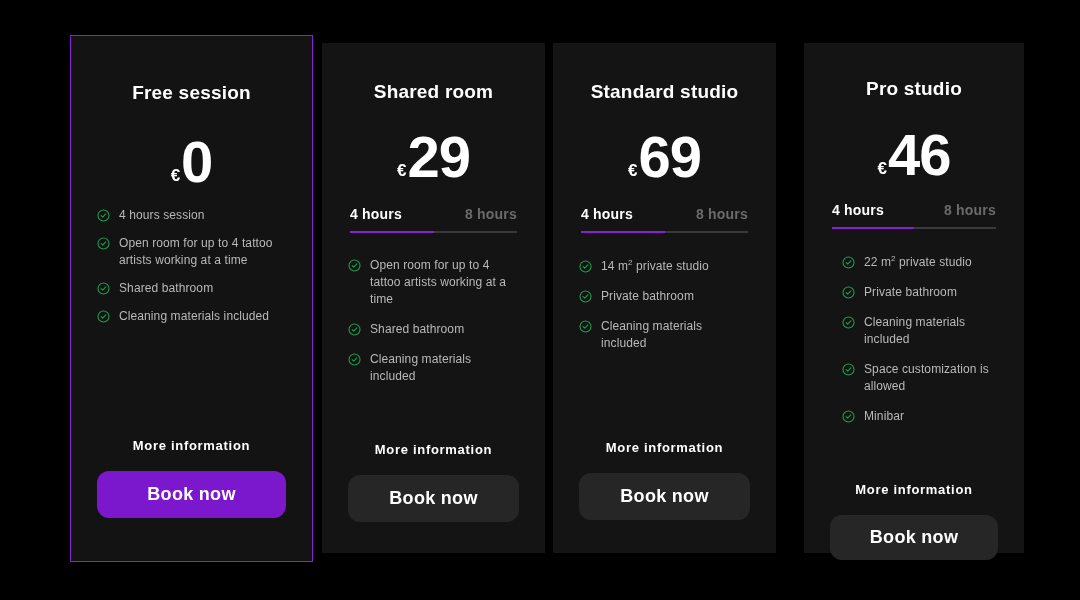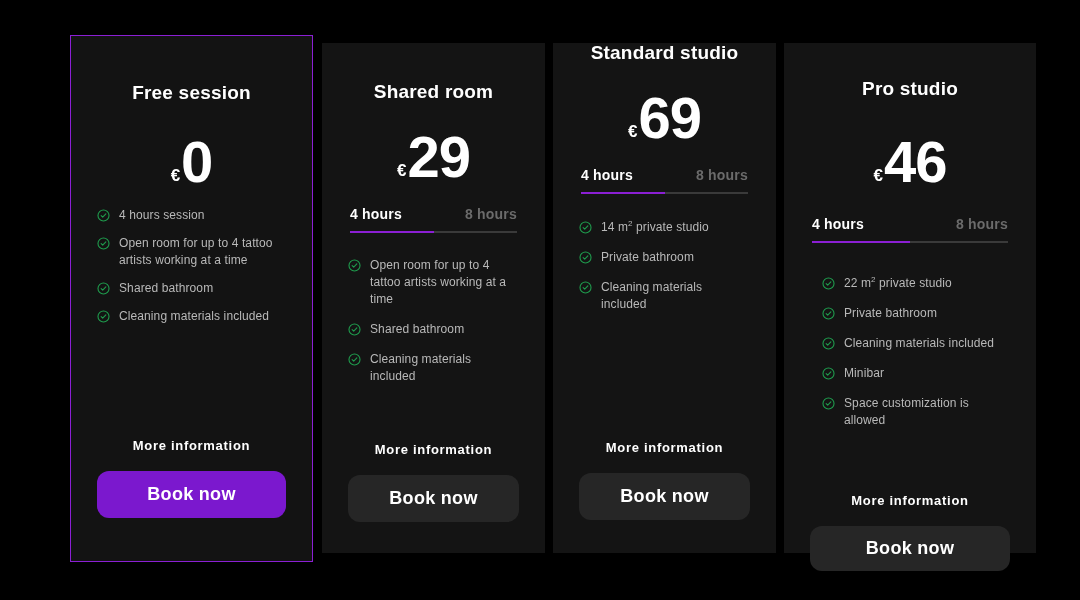--- a/index.html
+++ b/index.html
@@ -35,34 +35,34 @@
 
   .card.featured {
     border: 1px solid #8B1FD4;
     background: #131313;
   }
 
   
   .card[data-idx="0"] { left: 70px;  top: 35px;  width: 243px; height: 527px; }
   .card[data-idx="1"] { left: 322px; top: 43px;  width: 223px; height: 510px; }
   .card[data-idx="2"] { left: 553px; top: 43px;  width: 223px; height: 510px; }
-  .card[data-idx="3"] { left: 784px; top: 43px;  width: 252px; height: 510px; gap: 7px; }
+  .card[data-idx="3"] { left: 804px; top: 43px;  width: 220px; height: 510px; }
 
   
   .card-title {
     text-align: center;
     color: #ffffff;
     font-size: 19px;
     font-weight: 700;
     letter-spacing: 0.2px;
     line-height: 1;
   }
   .card[data-idx="0"] .card-title { margin-top: 47px; }
   .card[data-idx="1"] .card-title { margin-top: 39px; }
-  .card[data-idx="2"] .card-title { }
+  .card[data-idx="2"] .card-title { margin-top: 39px; }
   .card[data-idx="3"] .card-title { margin-top: 36px; }
 
   
   .price-row {
     display: flex;
     justify-content: center;
     align-items: baseline;
     color: #ffffff;
   }
   .card[data-idx="0"] .price-row { margin-top: 31px; }
@@ -353,28 +353,28 @@
               <circle cx="8" cy="8" r="6.8" fill="none" stroke="#1f9c4d" stroke-width="1.35"></circle>
               <path d="M5.1 8.15 L7.05 10.05 L10.9 5.95" fill="none" stroke="#1f9c4d" stroke-width="1.35" stroke-linecap="round" stroke-linejoin="round"></path>
             </svg>
             <span class="feature-text">Cleaning materials included</span>
           </li>
           <li class="feature">
             <svg class="check-icon" viewBox="0 0 16 16" xmlns="http://www.w3.org/2000/svg">
               <circle cx="8" cy="8" r="6.8" fill="none" stroke="#1f9c4d" stroke-width="1.35"></circle>
               <path d="M5.1 8.15 L7.05 10.05 L10.9 5.95" fill="none" stroke="#1f9c4d" stroke-width="1.35" stroke-linecap="round" stroke-linejoin="round"></path>
             </svg>
+            <span class="feature-text">Space customization is allowed</span>
+          </li>
+          <li class="feature">
+            <svg class="check-icon" viewBox="0 0 16 16" xmlns="http://www.w3.org/2000/svg">
+              <circle cx="8" cy="8" r="6.8" fill="none" stroke="#1f9c4d" stroke-width="1.35"></circle>
+              <path d="M5.1 8.15 L7.05 10.05 L10.9 5.95" fill="none" stroke="#1f9c4d" stroke-width="1.35" stroke-linecap="round" stroke-linejoin="round"></path>
+            </svg>
             <span class="feature-text">Minibar</span>
-          </li>
-          <li class="feature">
-            <svg class="check-icon" viewBox="0 0 16 16" xmlns="http://www.w3.org/2000/svg">
-              <circle cx="8" cy="8" r="6.8" fill="none" stroke="#1f9c4d" stroke-width="1.35"></circle>
-              <path d="M5.1 8.15 L7.05 10.05 L10.9 5.95" fill="none" stroke="#1f9c4d" stroke-width="1.35" stroke-linecap="round" stroke-linejoin="round"></path>
-            </svg>
-            <span class="feature-text">Space customization is allowed</span>
           </li>
         </ul>
         <div class="card-footer">
           <div class="more-info">More information</div>
           <button class="book-btn ">Book now</button>
         </div>
       </div>
     </div>
 </div>
 

